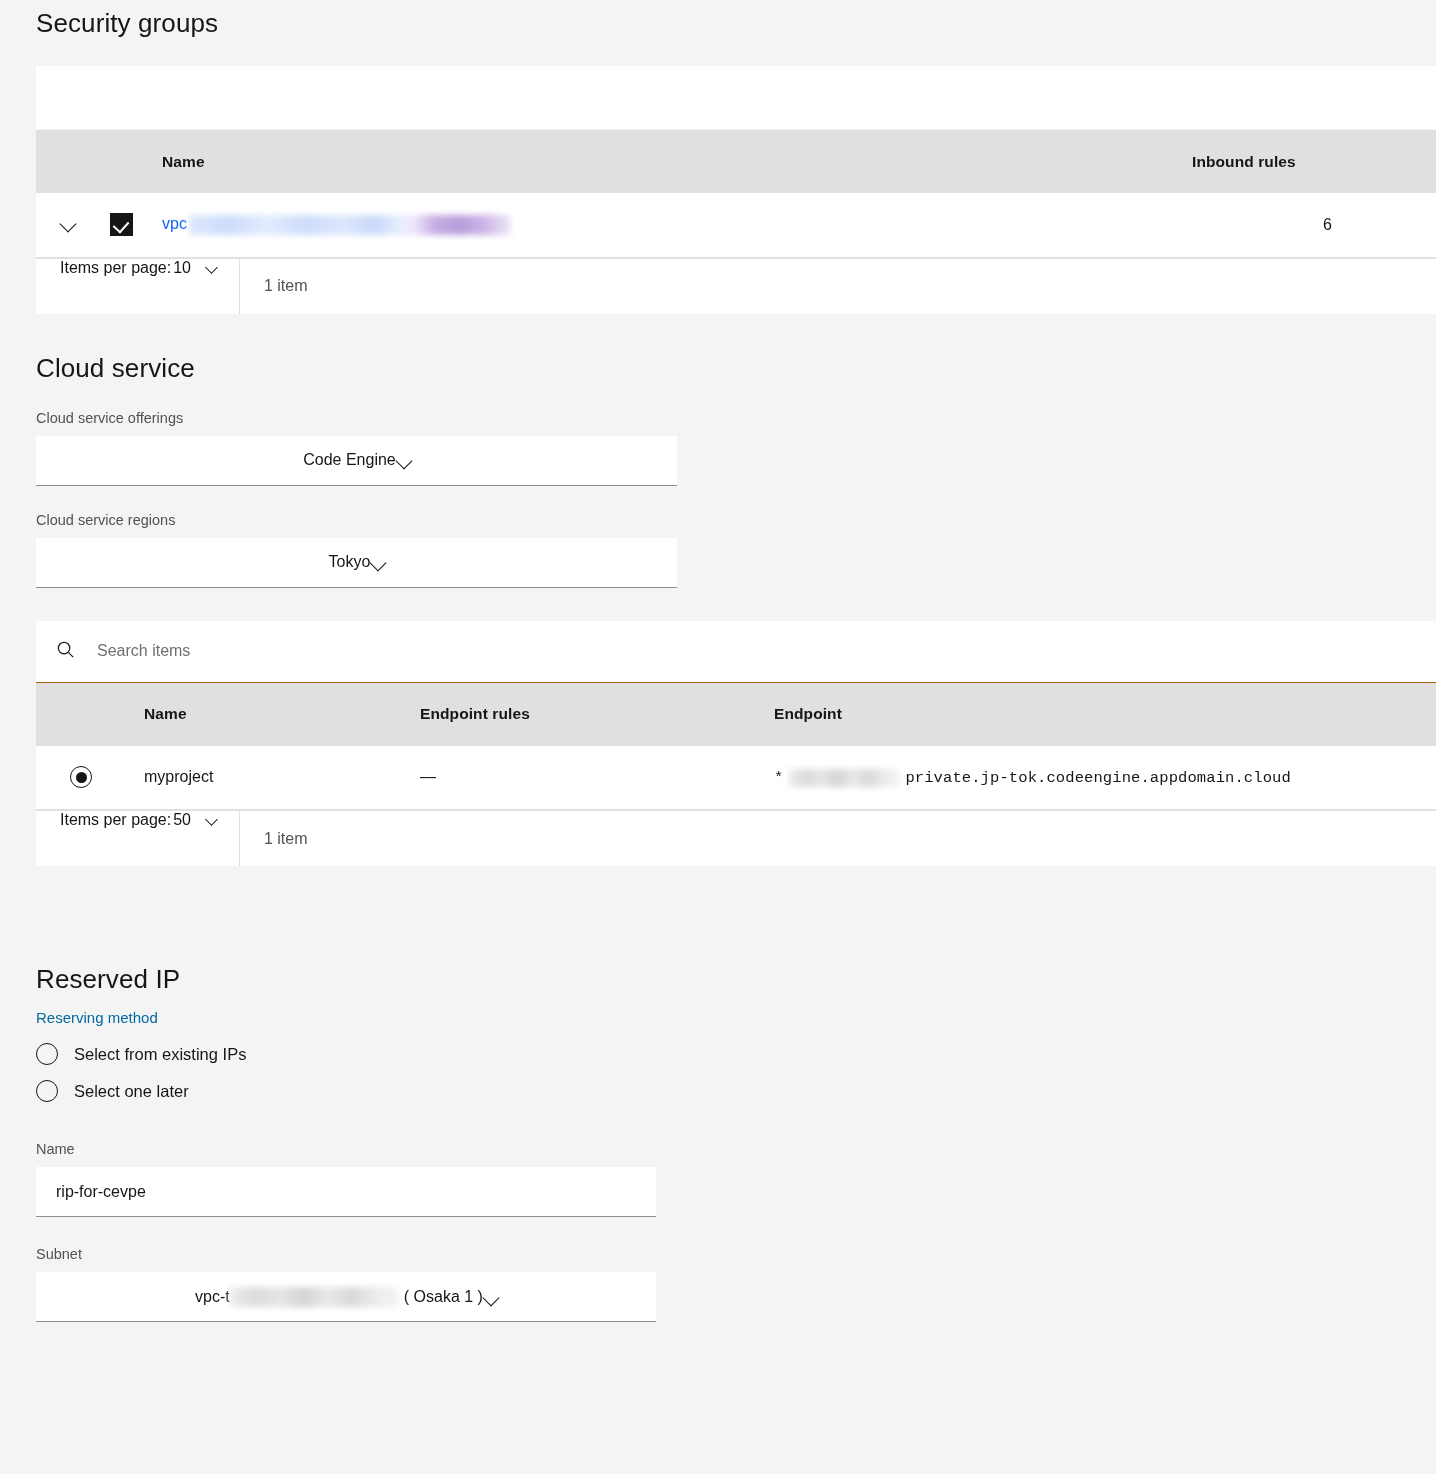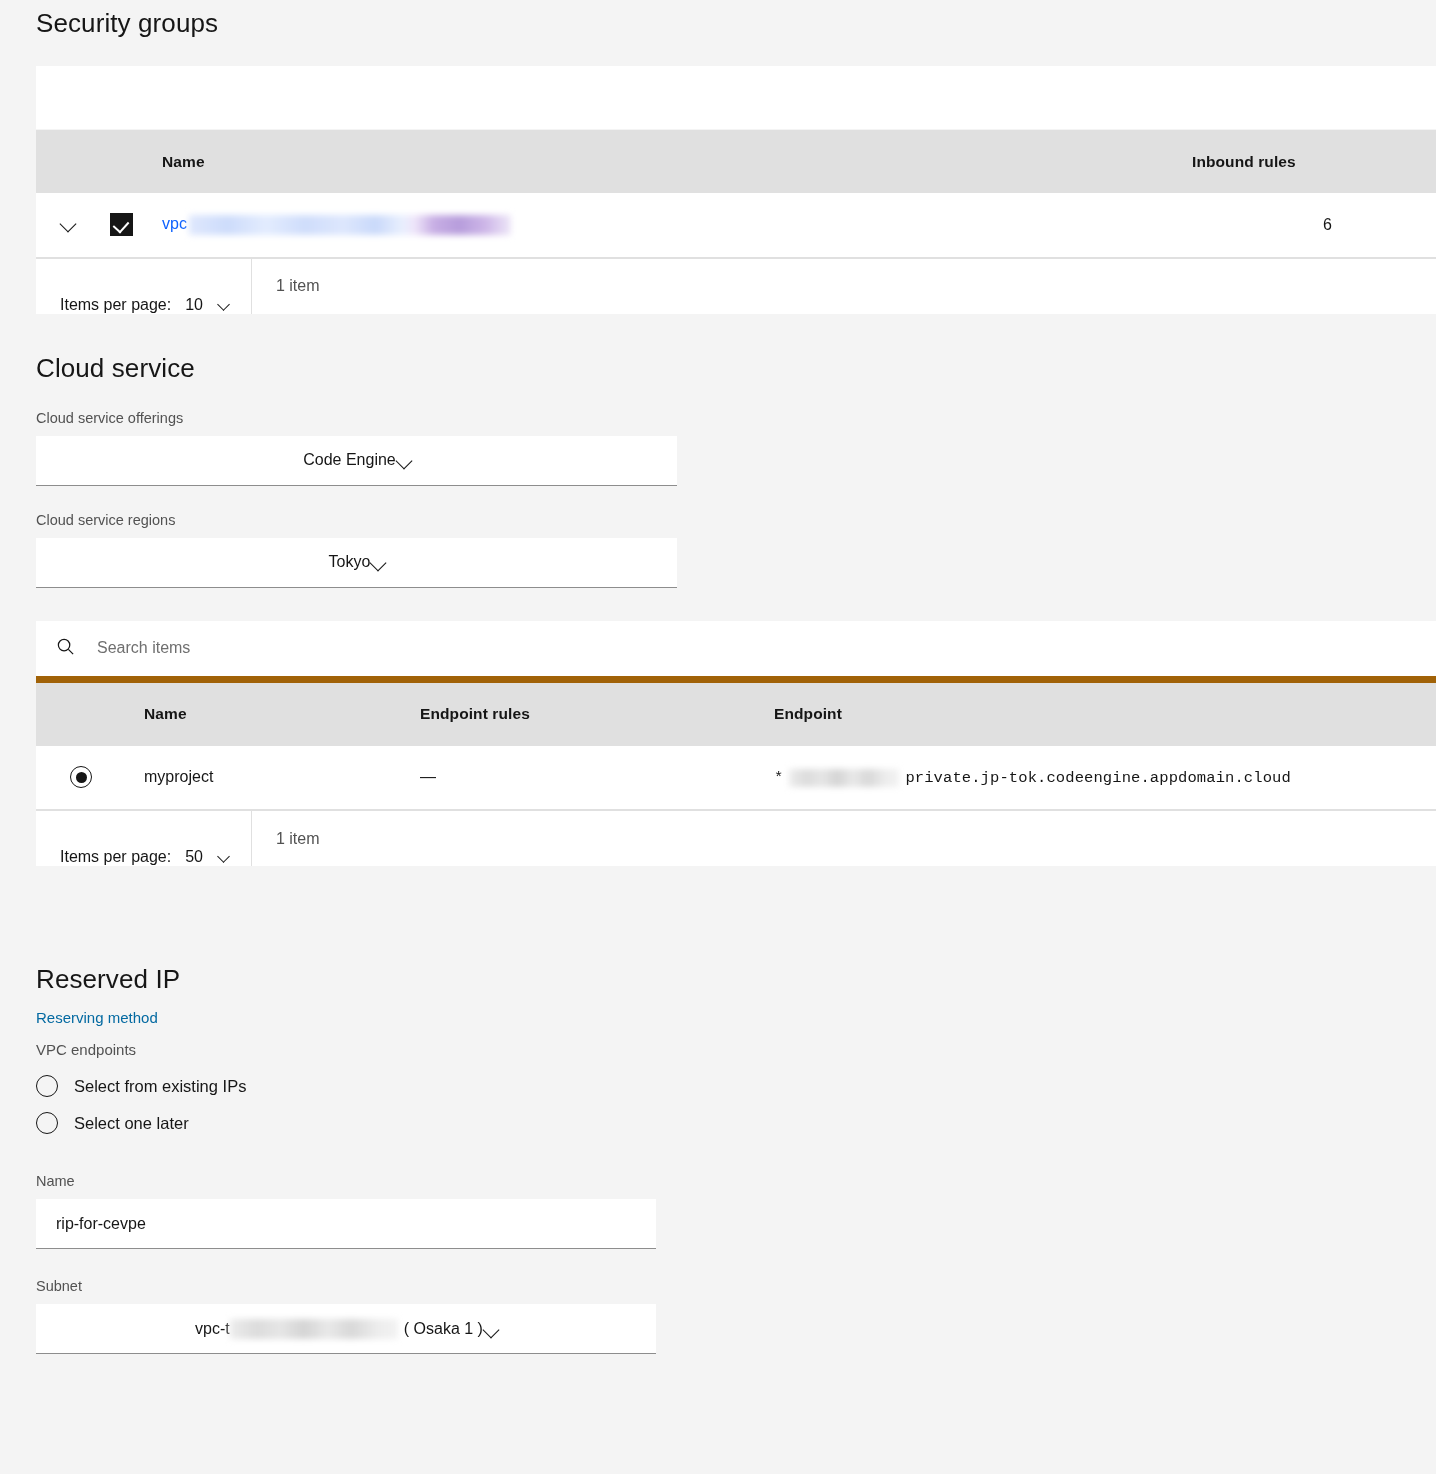--- a/index.html
+++ b/index.html
@@ -127,24 +127,24 @@
 
   
   .pagination {
     background: #ffffff;
     height: 56px;
     display: flex;
     align-items: stretch;
     border-top: 1px solid #e0e0e0;
   }
   .pg-left {
-    display: flex; align-items: flex-end;
+    display: flex; align-items: flex-start;
     padding: 0 16px 0 24px;
     border-right: 1px solid #e0e0e0;
-    gap: 14px;
+    gap: 2px;
   }
   .pg-label { font-size: 16px; color: #161616; }
   .pg-select {
     display: flex; align-items: center; gap: 14px;
     font-size: 16px; color: #161616;
     cursor: pointer;
   }
   .pg-right {
     display: flex; align-items: center;
     padding-left: 24px;
@@ -178,21 +178,21 @@
 
   
   .ep-wrap { margin-top: 33px; margin-left: 36px; background: #ffffff; }
   .search-bar {
     height: 62px;
     background: #ffffff;
     display: flex;
     align-items: center;
     padding-left: 20px;
     gap: 22px;
-    border-bottom: 7px solid #a16207;
+    border-bottom: 1px solid #a16207;
   }
   .search-input {
     border: none; outline: none;
     background: transparent;
     font-family: "Liberation Sans", sans-serif;
     font-size: 16px;
     color: #161616;
     width: 600px;
     padding: 0;
   }
@@ -382,21 +382,20 @@
         </span>
       </div>
       <div class="pg-right">1 item</div>
     </div>
   </div>
 
   <div class="rip-section">
     <h2 class="section-title">Reserved IP</h2>
 
     <div class="rip-sub">Reserving method</div>
-    <div class="rip-sub2">VPC endpoints</div>
 
     <div class="radio-row">
       <span class="radio"></span>
       <span class="rl">Select from existing IPs</span>
     </div>
     <div class="radio-row">
       <span class="radio"></span>
       <span class="rl">Select one later</span>
     </div>
 

